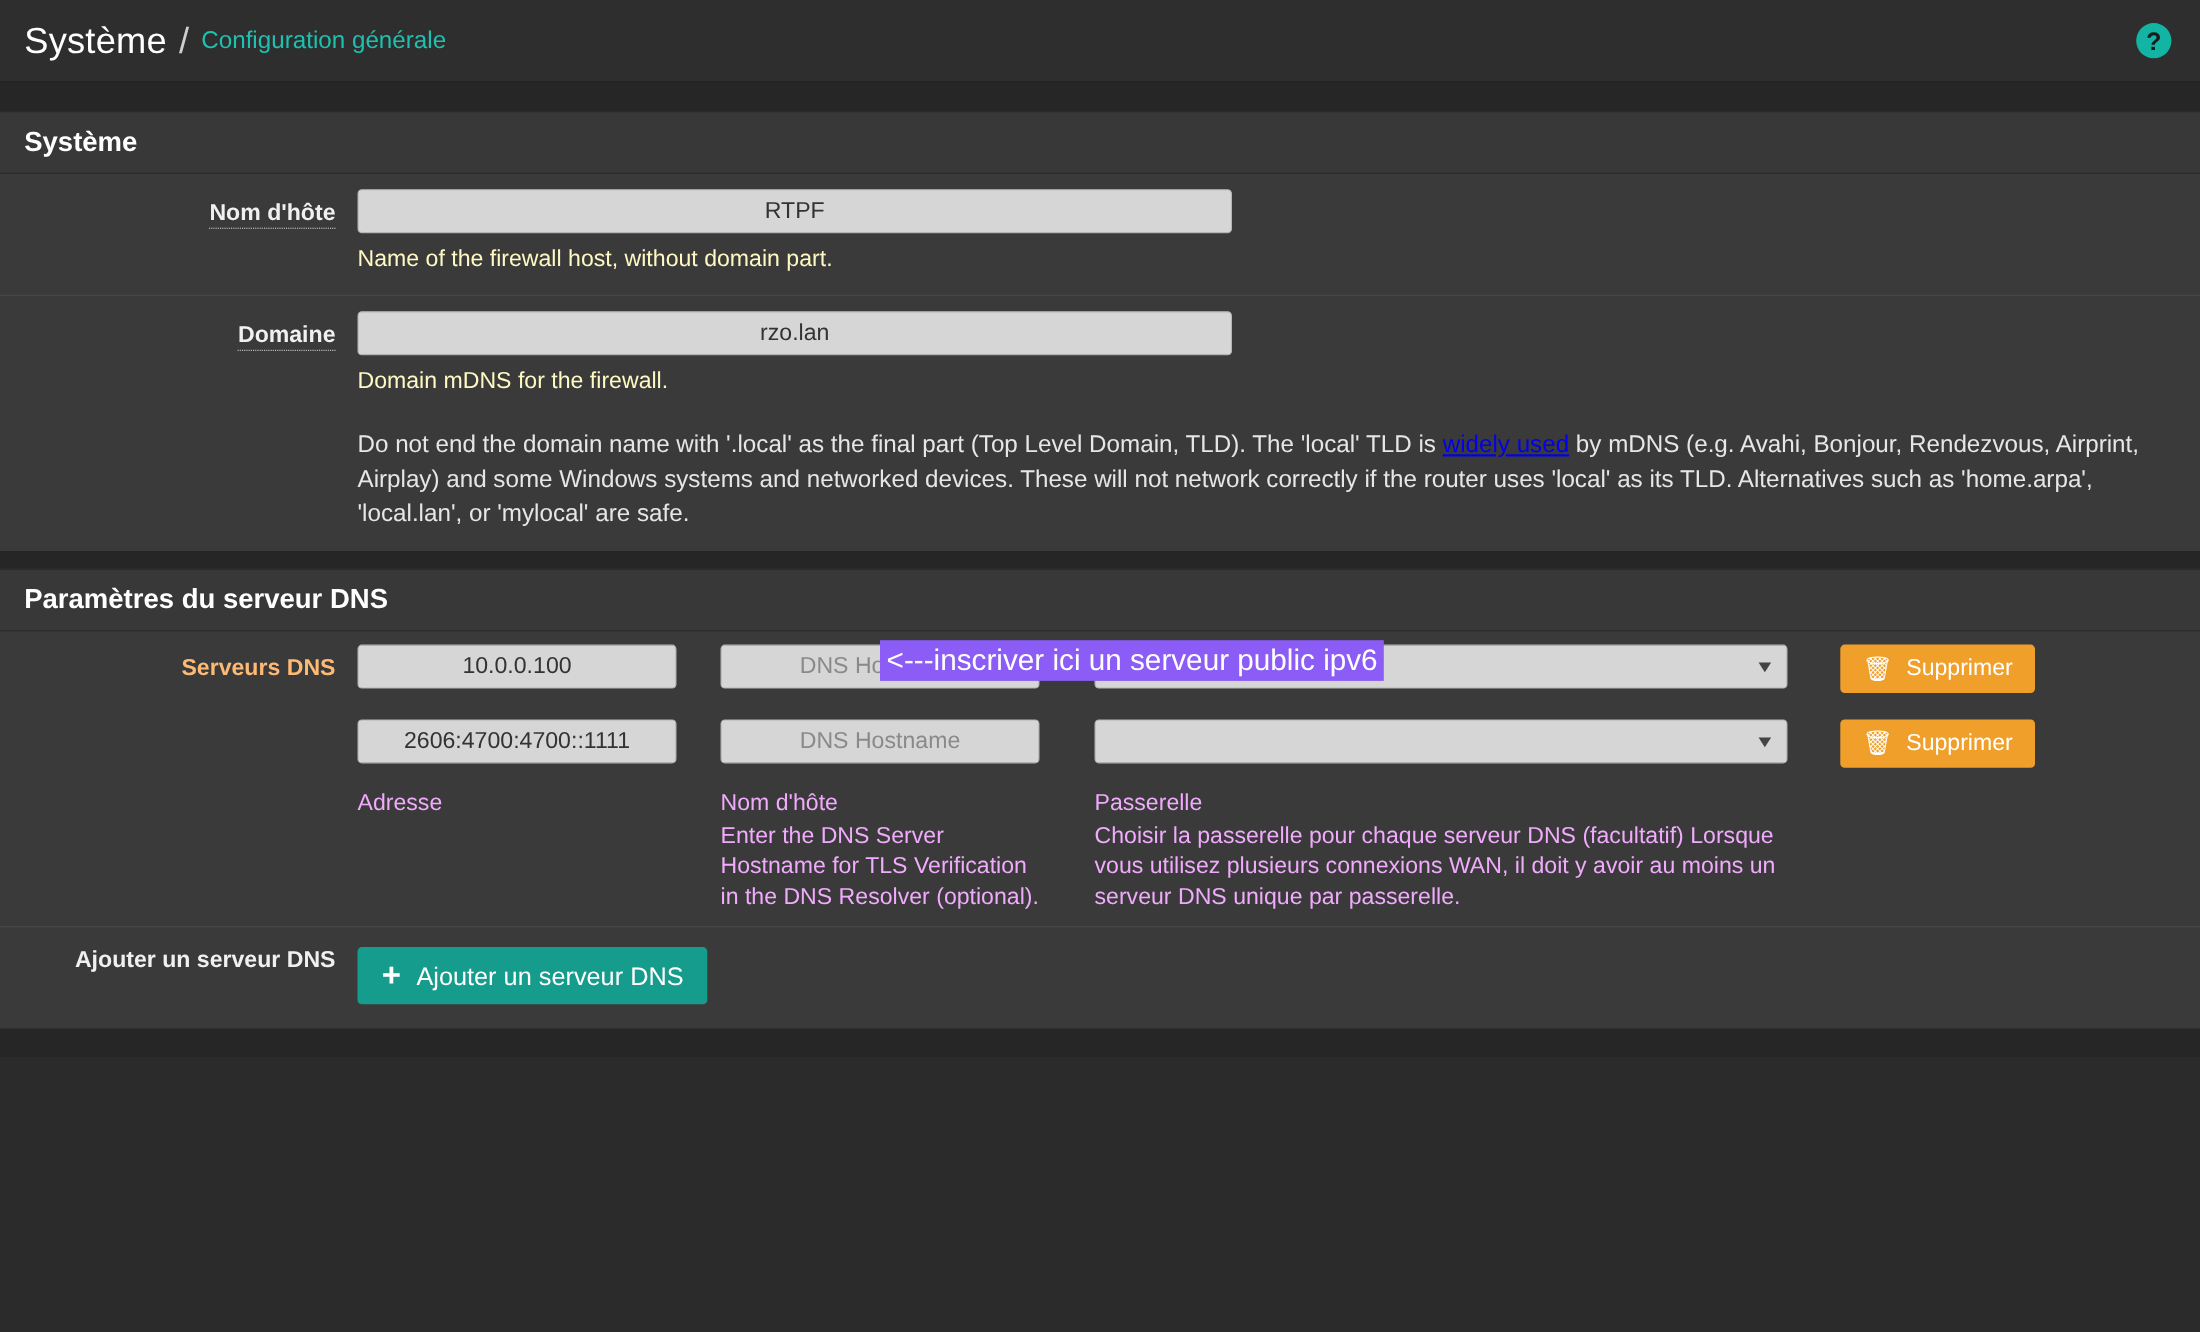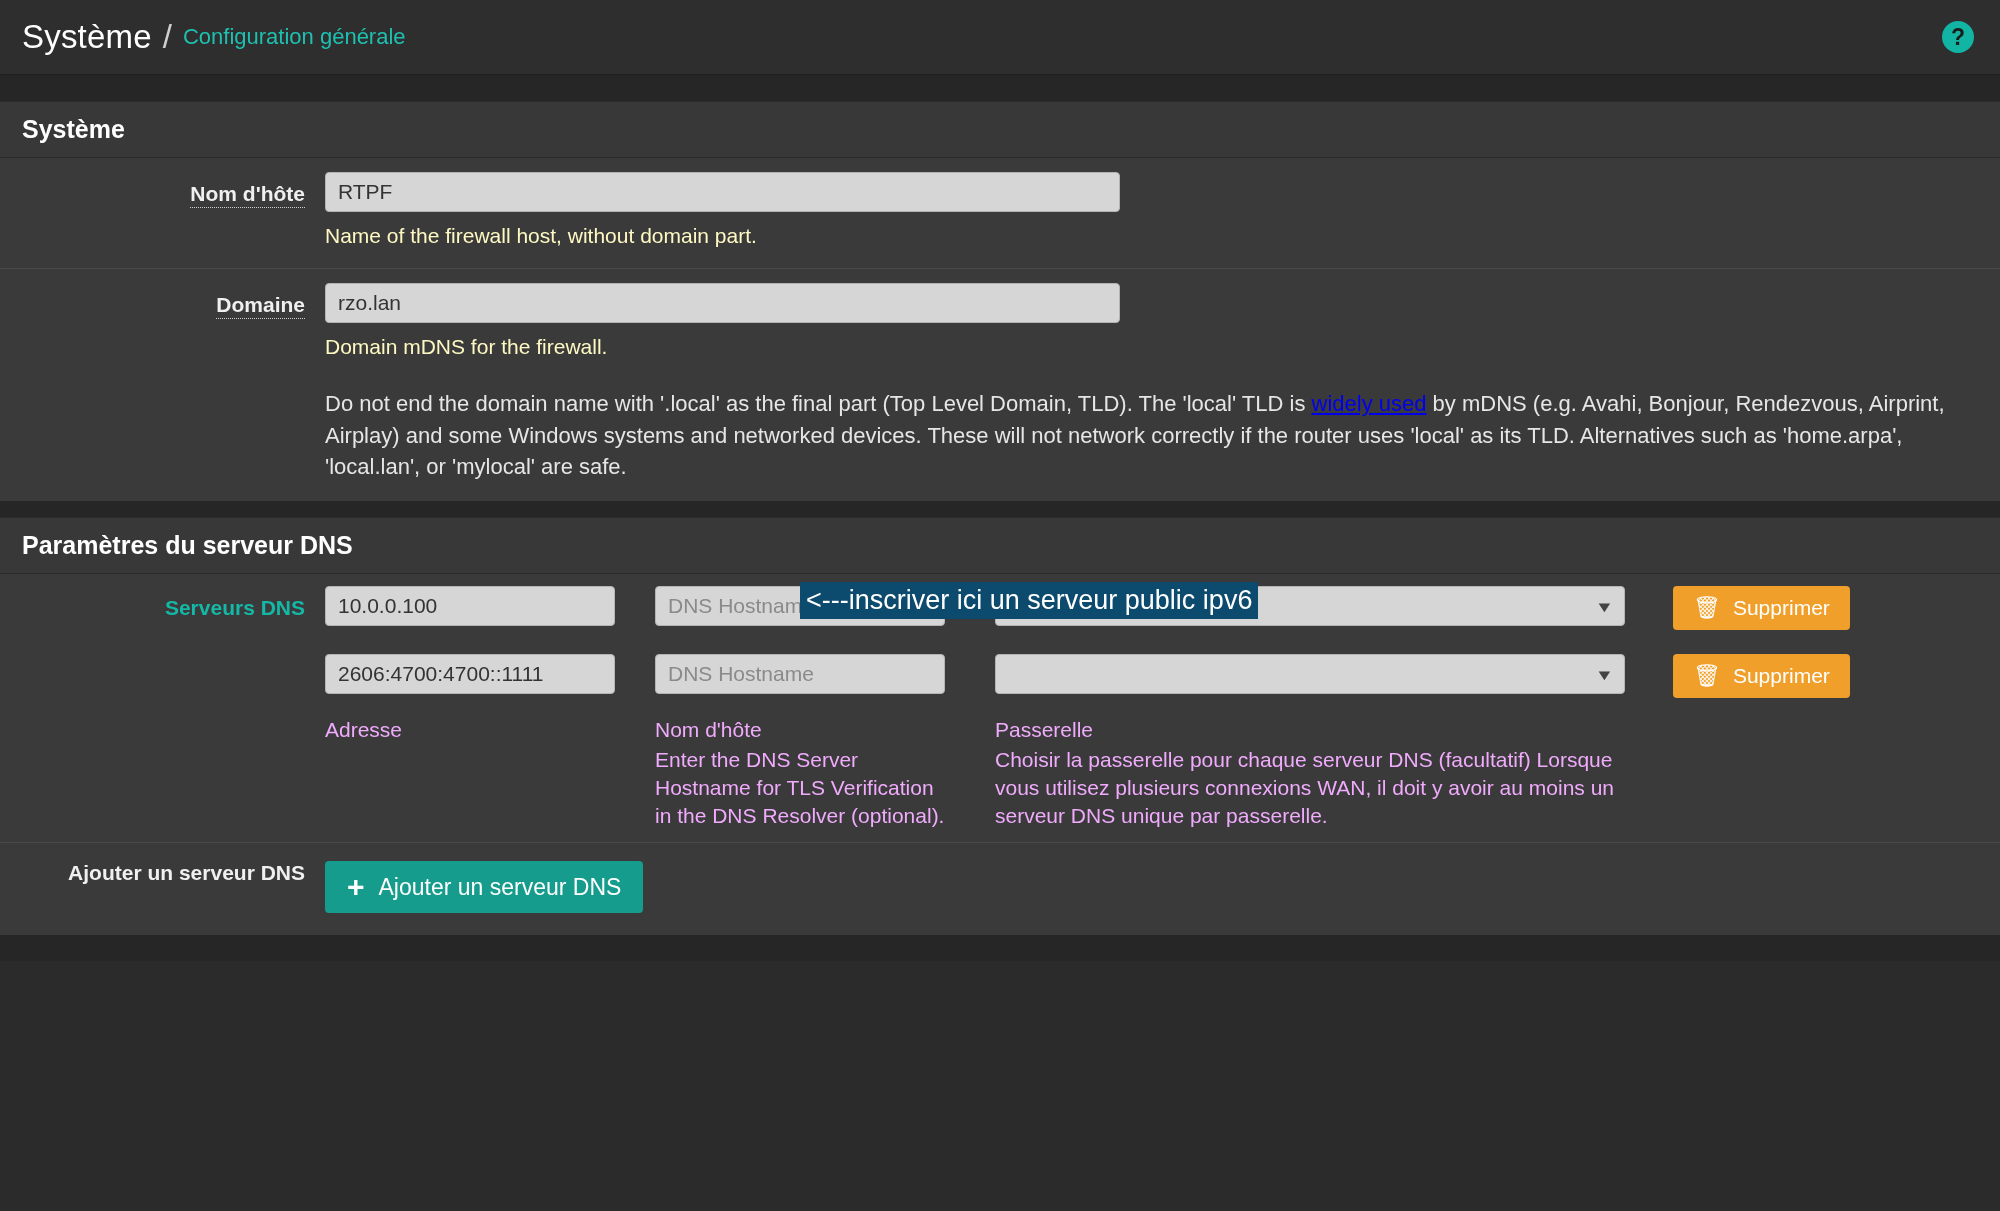--- a/index.html
+++ b/index.html
@@ -92,20 +92,21 @@
   input.text-input, .select-box {
     background: #d6d6d6;
     border: 1px solid #b4b4b4;
     border-radius: 4px;
     color: #333333;
     font-size: 21px;
     font-family: "Liberation Sans", sans-serif;
     height: 40px;
     padding: 0 12px;
     outline: none;
+    text-align: center;
   }
   input.text-input::placeholder { color: #8a8a8a; }
   .input-wide { width: 795px; }
 
   .help-block {
     font-size: 21px;
     color: #fef9c3;
     margin: 10px 0 0 0;
     line-height: 1.35;
   }
@@ -129,21 +130,21 @@
     padding: 12px 0;
   }
   .dns-label {
     width: 325px;
     flex: 0 0 325px;
     text-align: right;
     padding-right: 20px;
     padding-top: 10px;
     font-size: 21px;
     font-weight: bold;
-    color: #14b8a6;
+    color: #fdba74;
   }
   .col-addr { width: 290px; flex: 0 0 290px; margin-right: 40px; }
   .col-host { width: 290px; flex: 0 0 290px; margin-right: 50px; }
   .col-gw   { width: 630px; flex: 0 0 630px; margin-right: 48px; }
   .col-btn  { flex: 0 0 auto; }
 
   .col-addr input, .col-host input { width: 100%; }
   .select-box {
     width: 100%;
     height: 40px;
@@ -198,21 +199,21 @@
     padding-top: 6px;
   }
   .col-help .chead { display: block; margin-bottom: 2px; }
 
   
   .sel-highlight { position: relative; }
 
   
   .annotation {
     position: absolute;
-    background: #0c4a6e;
+    background: #8b5cf6;
     color: #ffffff;
     font-size: 27px;
     font-family: "Liberation Sans", sans-serif;
     padding: 2px 6px;
     white-space: nowrap;
     line-height: 1.2;
     z-index: 50;
   }
 
   .content-wrap { position: relative; }

